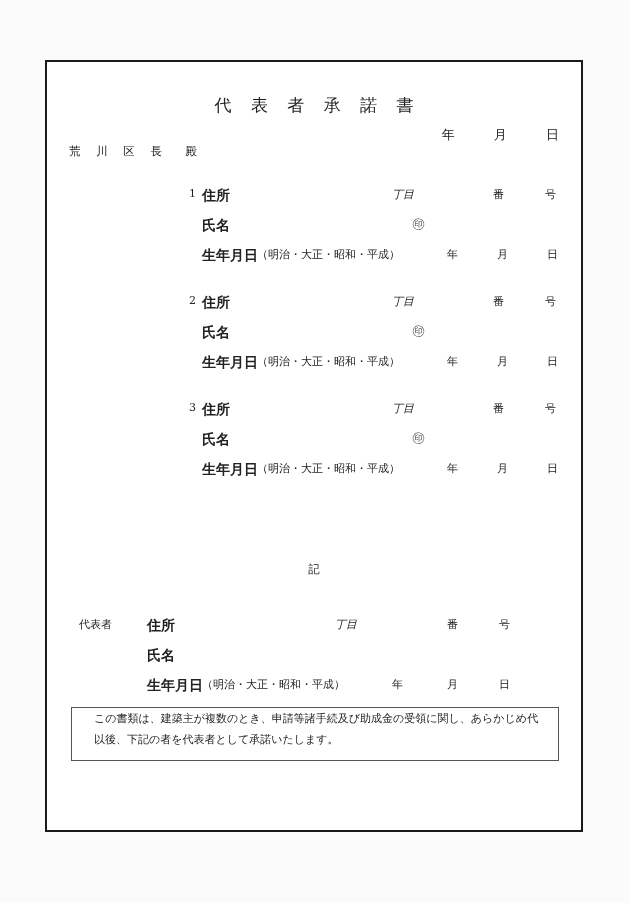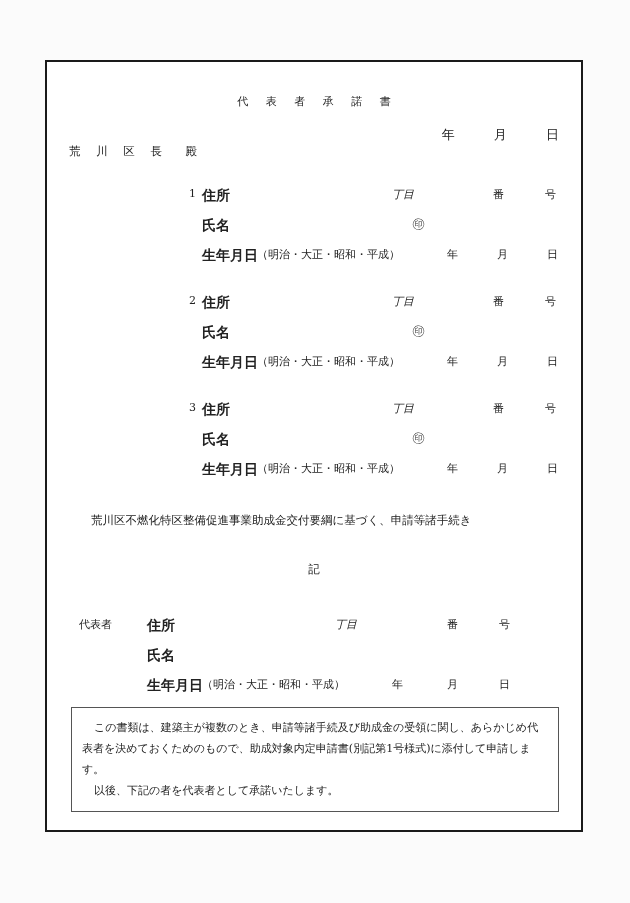--- a/index.html
+++ b/index.html
@@ -45,21 +45,21 @@
     color: #242424;
   }
 
   
   #doc-title {
     position: absolute;
     top: 32px;
     left: 0;
     width: 100%;
     text-align: center;
-    font-size: 11px;
+    font-size: 17px;
     letter-spacing: 7px;
     text-indent: 7px;
     color: #1f1f1f;
   }
 
   
   #date-line {
     position: absolute;
     top: 64px;
     right: 22px;
@@ -179,21 +179,21 @@
   #rep-block .row .dd { left: 452px; }
 
   
   #note-box {
     position: absolute;
     left: 24px;
     top: 645px;
     width: 488px;
     box-sizing: border-box;
     border: 1px solid #555555;
-    padding: 9px 10px 10px 10px;
+    padding: 0 10px 10px 10px;
     font-size: 11px;
     line-height: 21px;
   }
   #note-box .n1 { display: block; text-indent: 12px; }
   #note-box .n2 { display: block; }
   #note-box .n3 { display: block; text-indent: 12px; }
 </style>
 </head>
 <body>
 
@@ -267,21 +267,20 @@
       <div class="row">
         <span class="lbl">生年月日</span>
         <span class="eras">（明治・大正・昭和・平成）</span>
         <span class="yy">年</span>
         <span class="mm">月</span>
         <span class="dd">日</span>
       </div>
     </div>
 
     <div id="body-para">
-      <span class="l1">荒川区不燃化特区整備促進事業助成金交付要綱に基づく、申請等諸手続き</span>
     </div>
 
     <div id="ki-mark">記</div>
 
     <div id="rep-block">
       <div class="row">
         <span class="rep-label">代表者</span>
         <span class="lbl">住所</span>
         <span class="col-chome">丁目</span>
         <span class="col-ban">番</span>
@@ -294,18 +293,17 @@
         <span class="lbl">生年月日</span>
         <span class="eras">（明治・大正・昭和・平成）</span>
         <span class="yy">年</span>
         <span class="mm">月</span>
         <span class="dd">日</span>
       </div>
     </div>
 
     <div id="note-box">
       <span class="n1">この書類は、建築主が複数のとき、申請等諸手続及び助成金の受領に関し、あらかじめ代</span>
-      <span class="n2">表者を決めておくためのもので、助成対象内定申請書(別記第1号様式)に添付して申請します。</span>
       <span class="n3">以後、下記の者を代表者として承諾いたします。</span>
     </div>
 
   </div>
 </div>
 
 </body></html>

